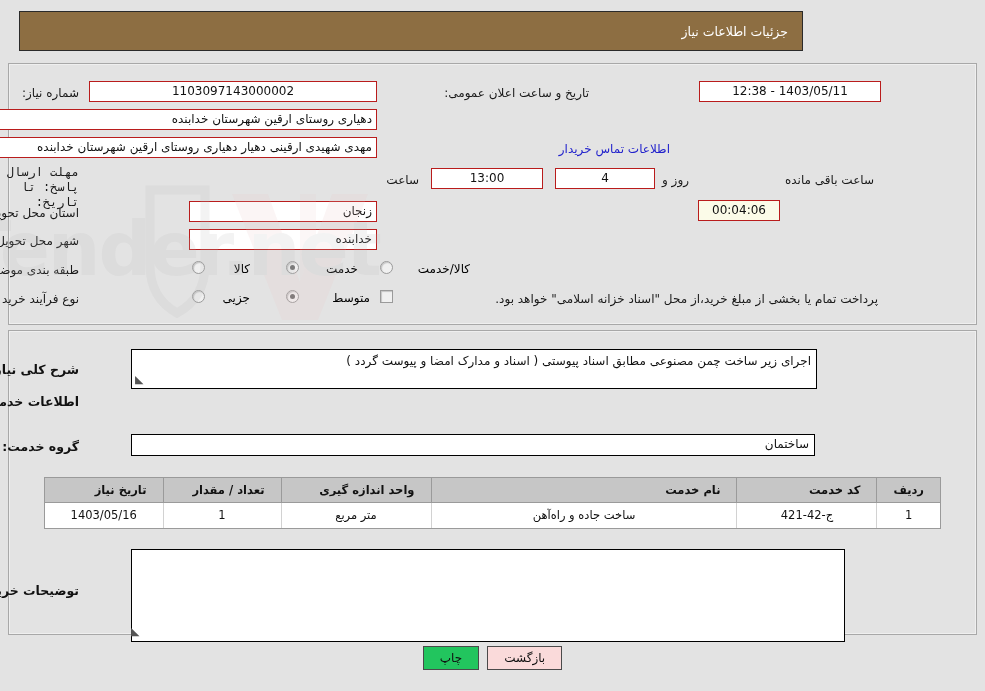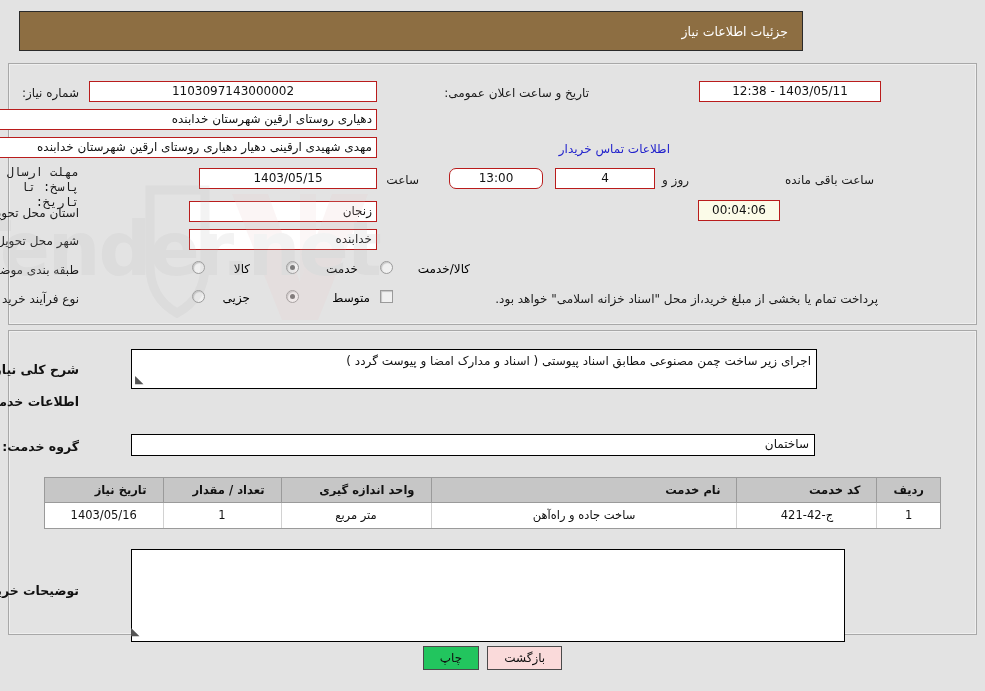--- a/index.html
+++ b/index.html
@@ -237,23 +237,22 @@
   <div class="fld" style="right:104px; top:81px; width:182px;">1403/05/11 - 12:38</div>
 
   <div class="lbl" style="right:906px; top:114px;">نام دستگاه خریدار:</div>
   <div class="fld r" style="right:608px; top:109px; width:378px;">دهیاری روستای ارقین شهرستان خدابنده</div>
 
   <div class="lbl" style="right:906px; top:142px;">ایجاد کننده درخواست:</div>
   <div class="fld r" style="right:608px; top:137px; width:398px;">مهدی شهیدی ارقینی دهیار دهیاری روستای ارقین شهرستان خدابنده</div>
   <a class="link" style="right:315px; top:142px;">اطلاعات تماس خریدار</a>
 
   <div class="lbl wrap" style="right:906px; top:166px; width:80px; text-align:right;font-family:Liberation Mono, monospace;">مهلت ارسال پاسخ: تا تاریخ:</div>
-  <div class="fld" style="right:608px; top:168px; width:178px;">1403/05/15</div>
   <div class="lbl" style="right:566px; top:173px;">ساعت</div>
-  <div class="fld" style="right:442px; top:168px; width:94px;border-radius:7px;">13:00</div>
+  <div class="fld" style="right:442px; top:168px; width:112px;">13:00</div>
   <div class="fld" style="right:330px; top:168px; width:100px;">4</div>
   <div class="lbl" style="right:296px; top:173px;">روز و</div>
   <div class="fld timer" style="right:205px; top:168px; width:82px;">00:04:06</div>
   <div class="lbl" style="right:111px; top:173px;">ساعت باقی مانده</div>
 
   <div class="lbl" style="right:906px; top:206px;">استان محل تحویل:</div>
   <div class="fld r" style="right:608px; top:201px; width:188px;">زنجان</div>
 
   <div class="lbl" style="right:906px; top:234px;">شهر محل تحویل:</div>
   <div class="fld r" style="right:608px; top:229px; width:188px;">خدابنده</div>

